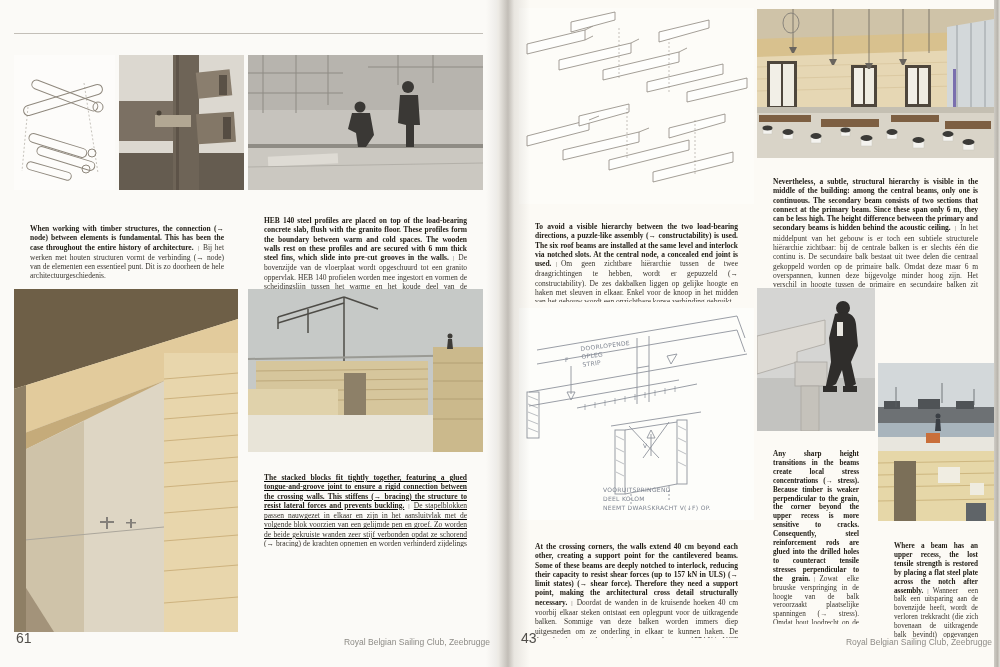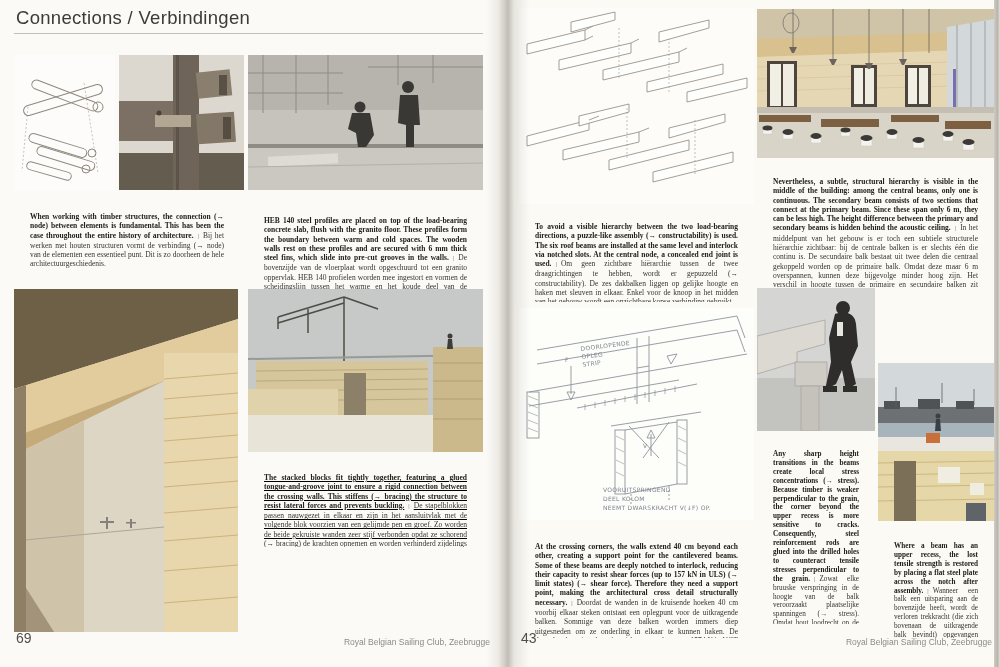--- a/index.html
+++ b/index.html
@@ -26,21 +26,20 @@
   svg text{font-family:"DejaVu Sans",sans-serif;}
   .sk-label{font-size:6px;fill:#7e8490;letter-spacing:.3px;}
 </style>
 </head>
 <body>
 
 <div id="spread">
 
   <div id="page-left" class="page">
 
-    <div class="abs title" style="left:16px;top:7px;">Connections / Verbindingen</div>
     <div class="abs rule" style="left:14px;top:33px;width:469px;"></div>
 
     <div class="abs fig" style="left:14px;top:55px;width:101px;height:135px;background:#fdfcfa;">
       <svg width="101" height="135" viewBox="0 0 101 135">
         <g stroke="#8f887d" fill="none" stroke-width="1">
           <rect x="8" y="40" width="82" height="10" rx="5" transform="rotate(-17 49 45)"></rect>
           <rect x="16" y="36" width="70" height="9" rx="4.5" transform="rotate(21 51 40)"></rect>
           <rect x="14" y="86" width="60" height="9" rx="4.5" transform="rotate(17 44 90)"></rect>
           <rect x="22" y="99" width="60" height="9" rx="4.5" transform="rotate(17 52 103)"></rect>
           <rect x="12" y="112" width="46" height="8" rx="4" transform="rotate(16 35 116)"></rect>
@@ -89,21 +88,21 @@
           <circle cx="160" cy="32" r="6"></circle>
           <path d="M152,40 L170,40 L172,70 L166,70 L166,92 L158,92 L158,70 L150,68 Z"></path>
           <circle cx="112" cy="52" r="5.5"></circle>
           <path d="M104,58 L122,58 L126,80 L118,92 L110,92 L108,78 L100,74 Z"></path>
         </g>
         <rect x="20" y="100" width="70" height="10" fill="#dedbd4" transform="rotate(-3 55 105)"></rect>
         <line x1="0" y1="112" x2="235" y2="108" stroke="#b3b0a9" stroke-width="1"></line>
       </svg>
     </div>
 
-    <div class="abs clip" style="left:14px;top:196px;width:226px;height:80px;">
+    <div class="abs clip" style="left:14px;top:208px;width:226px;height:80px;">
       <p class="para">
         <span class="en">When working with timber structures, the connection (→ node) between elements is fundamental. This has been the case throughout the entire history of architecture.</span><span class="sep">|</span><span class="nl">Bij het werken met houten structuren vormt de verbinding (→ node) van de elementen een essentieel punt. Dit is zo doorheen de hele architectuurgeschiedenis.</span>
       </p>
     </div>
 
     <div class="abs clip" style="left:248px;top:200px;width:235px;height:94px;">
       <p class="para">
         <span class="en">HEB 140 steel profiles are placed on top of the load-bearing concrete slab, flush with the granito floor. These profiles form the boundary between warm and cold spaces. The wooden walls rest on these profiles and are secured with 6 mm thick steel fins, which slide into pre-cut grooves in the walls.</span><span class="sep">|</span><span class="nl">De bovenzijde van de vloerplaat wordt opgeschuurd tot een granito oppervlak. HEB 140 profielen worden mee ingestort en vormen de scheidingslijn tussen het warme en het koude deel van de betonplaat. De houten wanden steunen op de bovenzijde van deze profielen en worden vastgezet met 6 mm dikke stalen vinnen die in een ingefreesde sleuf schuiven.</span>
       </p>
     </div>
@@ -174,21 +173,21 @@
           <circle cx="202" cy="47" r="2.5" fill="#3e3c38"></circle>
       </svg>
     </div>
 
     <div class="abs clip" style="left:248px;top:457px;width:235px;height:90px;text-decoration:underline;">
       <p class="para">
         <span class="en">The stacked blocks fit tightly together, featuring a glued tongue-and-groove joint to ensure a rigid connection between the crossing walls. This stiffens (→ bracing) the structure to resist lateral forces and prevents buckling.</span><span class="sep">|</span><span class="nl">De stapelblokken passen nauwgezet in elkaar en zijn in het aansluitvlak met de volgende blok voorzien van een gelijmde pen en groef. Zo worden de beide gekruiste wanden zeer stijf verbonden opdat ze schorend (→ bracing) de krachten opnemen en worden verhinderd zijdelings uit te knikken.</span>
       </p>
     </div>
 
-    <div class="abs pgnum" style="left:16px;top:630px;">69</div>
+    <div class="abs pgnum" style="left:16px;top:630px;">61</div>
     <div class="abs running" style="left:248px;top:637px;width:242px;">Royal Belgian Sailing Club, Zeebrugge</div>
   </div>
 
   <div id="page-right" class="page">
 
     <div class="abs fig" style="left:22px;top:8px;width:235px;height:196px;background:#fdfcf8;">
       <svg width="235" height="196" viewBox="0 0 235 196">
         <g stroke="#8d877d" stroke-width="0.8" fill="#fefefc">
           <g>
             <polygon points="8,36 66,22 66,32 8,46"></polygon>

